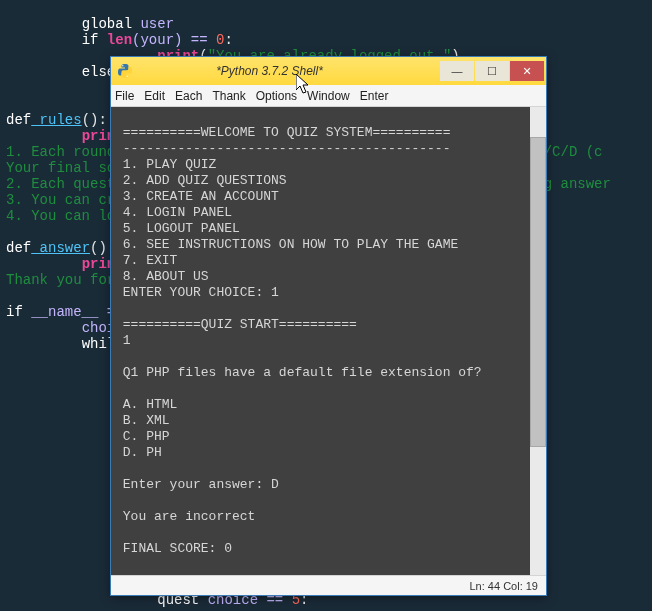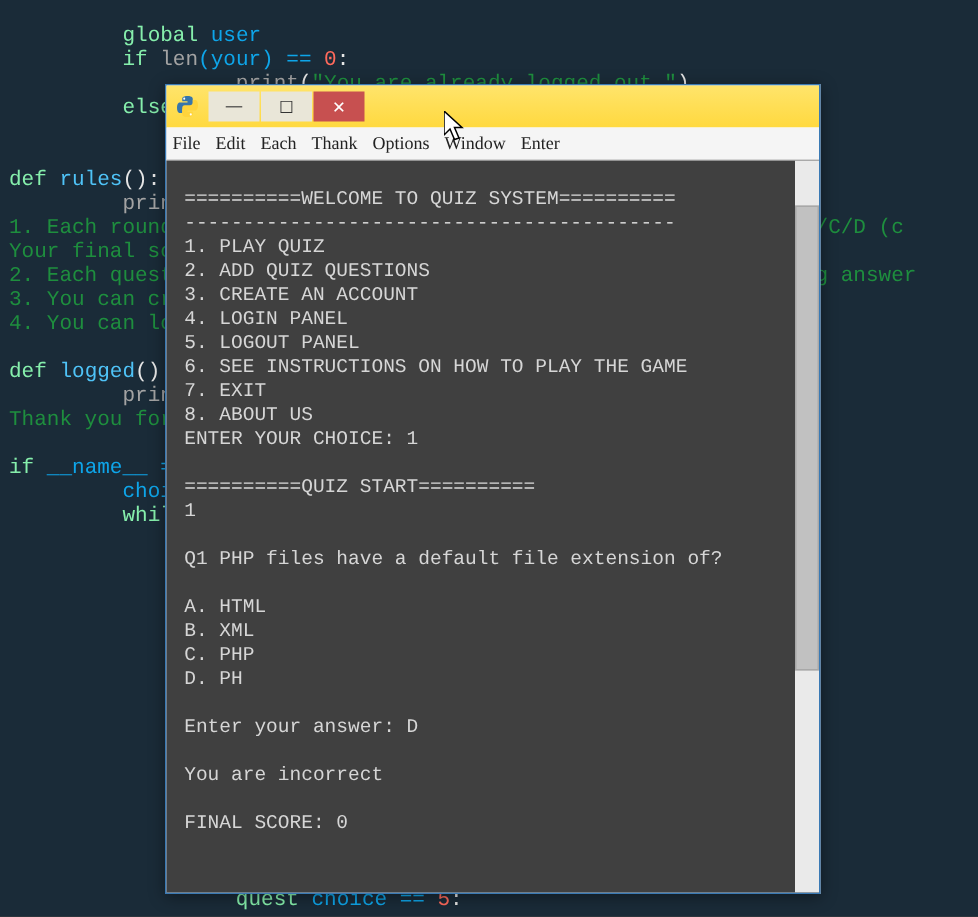--- a/index.html
+++ b/index.html
@@ -13,25 +13,25 @@
   position: relative;
 }
 .code-bg {
   position: absolute;
   top: 0; left: 0;
   padding: 0 6px;
   line-height: 16px;
   white-space: pre;
   color: #e6e6e6;
 }
-.kw { color: #86efac; margin-top: 47px; }
-.fn { color: #4fc3f7; }
+.kw { color: #ffffff; margin-top: 47px; }
+.fn { color: #4fc3f7; text-decoration: underline; }
 .str { color: #1e8e3e; }
-.builtin { color: #a3a3a3; }
-.ident { color: #0ea5e9; }
+.builtin { color: #ec4899; font-weight: bold; }
+.ident { color: #c4b5fd; }
 .num { color: #ff6a5c; }
 .op { color: #e6e6e6; }
 .win {
   position: absolute;
   left: 110px;
   top: 56px;
   width: 437px;
   height: 540px;
   background: #fff;
   border: 1px solid #3a7ab5;
@@ -83,21 +83,21 @@
   background: #f5f5f5;
   border-bottom: 1px solid #d4d4d4;
   display: flex;
   align-items: center;
   padding: 0 4px;
   gap: 10px;
   font-family: "Segoe UI", Tahoma, sans-serif;
   font-size: 12px;
   color: #222;
 }
-.menubar span { cursor: default; font-family: Liberation Serif, serif; }
+.menubar span { cursor: default; }
 .shell-body {
   flex: 1;
   background: #404040;
   color: #d6d6d6;
   font-family: Consolas, 'Courier New', monospace;
   font-size: 13px;
   line-height: 16px;
   padding: 2px 4px;
   white-space: pre;
   overflow: hidden;
@@ -149,21 +149,21 @@
 <span> </span>
 <span> </span>
 <span class="kw">def</span><span class="fn"> rules</span><span class="op">():</span>
 <span>         </span><span class="builtin">print</span><span class="op">(</span>
 <span class="str">1. Each round                                              s A/B/C/D (c</span>
 <span class="str">Your final sc</span>
 <span class="str">2. Each quest                                               wrong answer</span>
 <span class="str">3. You can cr</span>
 <span class="str">4. You can lo</span>
 <span> </span>
-<span class="kw">def</span><span class="fn"> logged</span><span class="op">():</span>
+<span class="kw">def</span><span class="fn"> answer</span><span class="op">():</span>
 <span>         </span><span class="builtin">print</span><span class="op">(</span>
 <span class="str">Thank you for</span>
 <span> </span>
 <span class="kw">if</span><span class="ident"> __name__ =</span>
 <span>         </span><span class="ident">choic</span>
 <span>         </span><span class="kw">while</span>
 <span> </span>
 <span> </span>
 <span> </span>
 <span> </span>
@@ -184,20 +184,21 @@
 <div class="win">
   <div class="titlebar">
     <span class="icon">
       <svg width="14" height="14" viewBox="0 0 16 16">
           <path fill="#3776ab" d="M8 0C4 0 4 2 4 2v2h4v1H2s-2 0-2 4 2 4 2 4h2v-2s0-2 2-2h4s2 0 2-2V2s0-2-4-2z"></path>
           <circle cx="5.5" cy="2" r=".8" fill="#fff"></circle>
           <path fill="#ffd43b" d="M8 16c4 0 4-2 4-2v-2H8v-1h6s2 0 2-4-2-4-2-4h-2v2s0 2-2 2H6s-2 0-2 2v5s0 2 4 2z"></path>
           <circle cx="10.5" cy="14" r=".8" fill="#fff"></circle>
         </svg>
     </span>
+    <span class="title">*Python 3.7.2 Shell*</span>
     <div class="titlebar-btns">
       <div class="tbtn min">—</div>
       <div class="tbtn max">☐</div>
       <div class="tbtn close">✕</div>
     </div>
   </div>
   <div class="menubar">
     <span>File</span>
     <span>Edit</span>
     <span>Each</span>
@@ -232,17 +233,20 @@
 <span> Enter your answer: D</span>
 <span></span>
 <span> You are incorrect</span>
 <span></span>
 <span> FINAL SCORE: 0</span>
 <span></span>
     <div class="scrollbar">
       <div class="scroll-thumb"></div>
     </div>
   </div>
+  <div class="statusbar">
+    <span>Ln: 44  Col: 19</span>
+  </div>
 </div>
 
 <svg class="cursor-arrow" width="16" height="22" viewBox="0 0 16 22">
   <path d="M0 0 L0 16 L4 12 L7 19 L10 18 L7 11 L12 11 Z" fill="#fff" stroke="#000" stroke-width="1"></path>
 </svg>
 
 </body></html>

